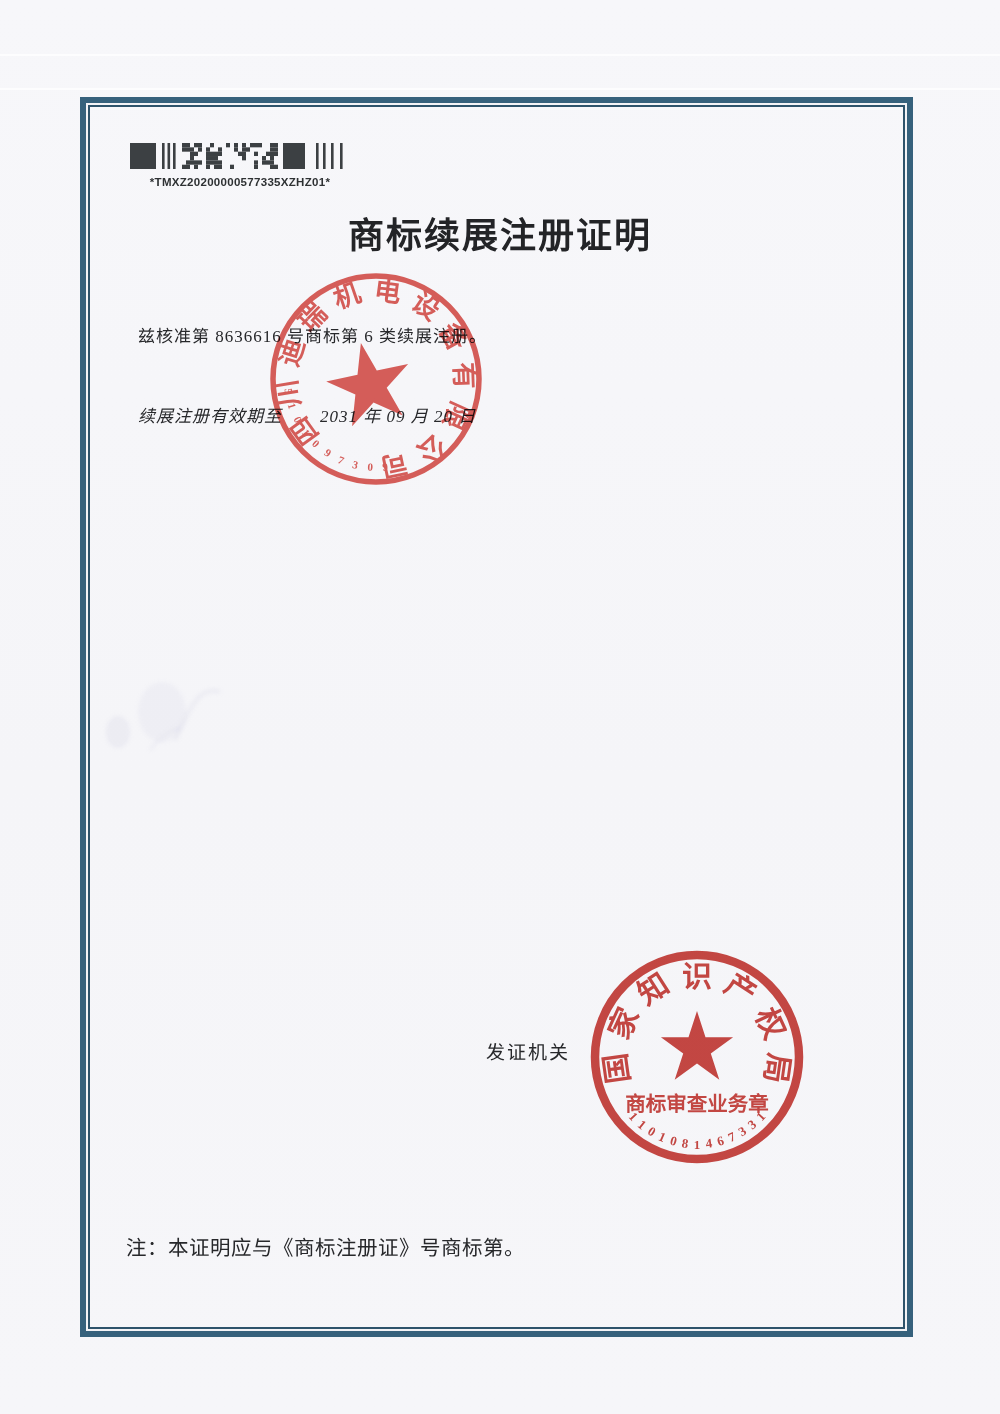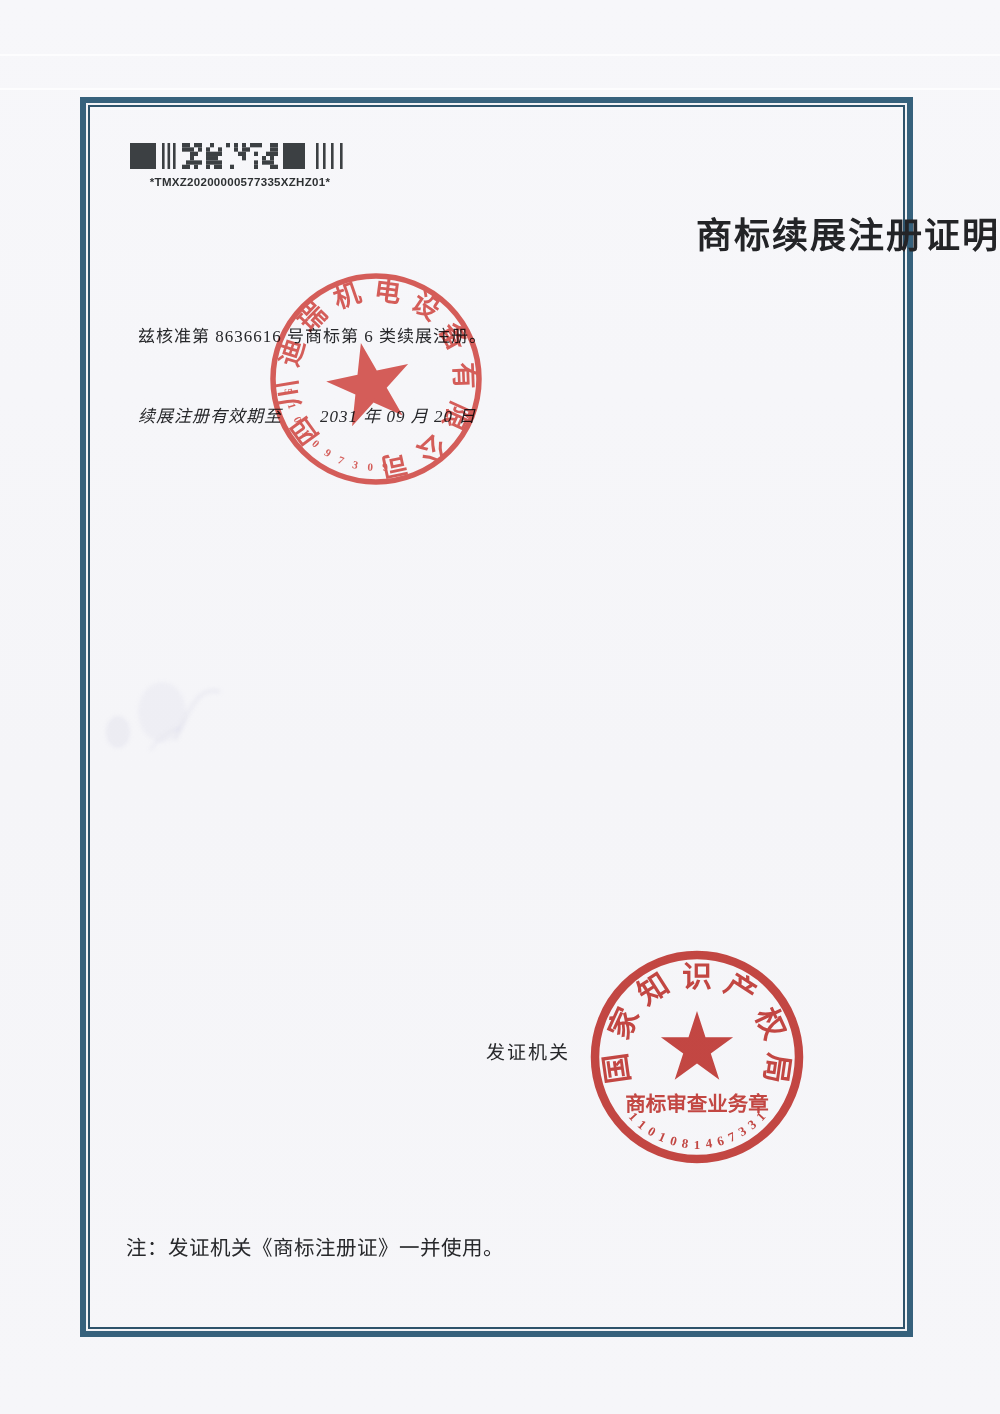--- a/index.html
+++ b/index.html
@@ -15,21 +15,21 @@
     box-sizing:border-box;border:6px solid #36617c;
     box-shadow:inset 0 0 0 2px #f3f3f6, inset 0 0 0 4px #2e536b;
   }
   .barcode-wrap{position:absolute;left:130px;top:143px;width:220px;}
   .barcode-text{
     margin-top:3px;text-align:center;
     font-family:"Liberation Sans", sans-serif;font-weight:700;
     font-size:11.5px;letter-spacing:.3px;color:#2e3133;white-space:nowrap;
   }
   .title{
-    position:absolute;left:0;right:0;top:206px;text-align:right;
+    position:absolute;left:0;right:0;top:206px;text-align:center;
     font-size:36px;font-weight:700;letter-spacing:2px;color:#232427;
   }
   .body-line{position:absolute;left:138px;font-size:17px;letter-spacing:1px;white-space:nowrap;}
   .line-approval{top:322px;}
   .line-validity{top:402px;font-style:italic;}
   .validity-date{margin-left:38px;}
   .issuer{position:absolute;left:486px;top:1037px;font-size:19px;letter-spacing:2px;}
   .footnote{position:absolute;left:126px;top:1231px;font-size:20.5px;letter-spacing:.5px;}
   .seal{position:absolute;mix-blend-mode:multiply;}
   .seal text{font-family:"Liberation Serif", serif;}
@@ -190,15 +190,15 @@
       <text x="108.1" y="206.2" text-anchor="middle" dominant-baseline="central" font-size="13" font-weight="bold" fill="#c73f3a" transform="rotate(7.8 108.1 206.2)">8</text>
       <text x="120.0" y="207.0" text-anchor="middle" dominant-baseline="central" font-size="13" font-weight="bold" fill="#c73f3a" transform="rotate(0.0 120.0 207.0)">1</text>
       <text x="131.9" y="206.2" text-anchor="middle" dominant-baseline="central" font-size="13" font-weight="bold" fill="#c73f3a" transform="rotate(-7.8 131.9 206.2)">4</text>
       <text x="143.5" y="203.8" text-anchor="middle" dominant-baseline="central" font-size="13" font-weight="bold" fill="#c73f3a" transform="rotate(-15.7 143.5 203.8)">6</text>
       <text x="154.7" y="199.8" text-anchor="middle" dominant-baseline="central" font-size="13" font-weight="bold" fill="#c73f3a" transform="rotate(-23.5 154.7 199.8)">7</text>
       <text x="165.2" y="194.3" text-anchor="middle" dominant-baseline="central" font-size="13" font-weight="bold" fill="#c73f3a" transform="rotate(-31.3 165.2 194.3)">3</text>
       <text x="174.9" y="187.5" text-anchor="middle" dominant-baseline="central" font-size="13" font-weight="bold" fill="#c73f3a" transform="rotate(-39.2 174.9 187.5)">3</text>
       <text x="183.6" y="179.3" text-anchor="middle" dominant-baseline="central" font-size="13" font-weight="bold" fill="#c73f3a" transform="rotate(-47.0 183.6 179.3)">1</text>
     </svg>
 
-  <div class="footnote">注：发证机关《商标注册证》一并使用。</div>
+  <div class="footnote">注：本证明应与《商标注册证》号商标第。</div>
 
 </div>
 
 </body></html>

